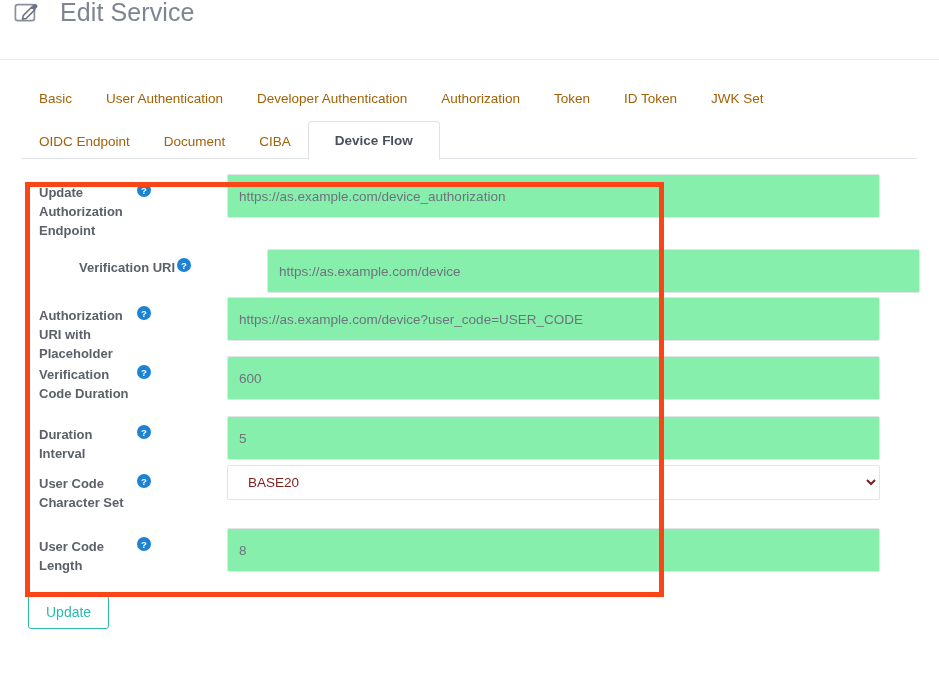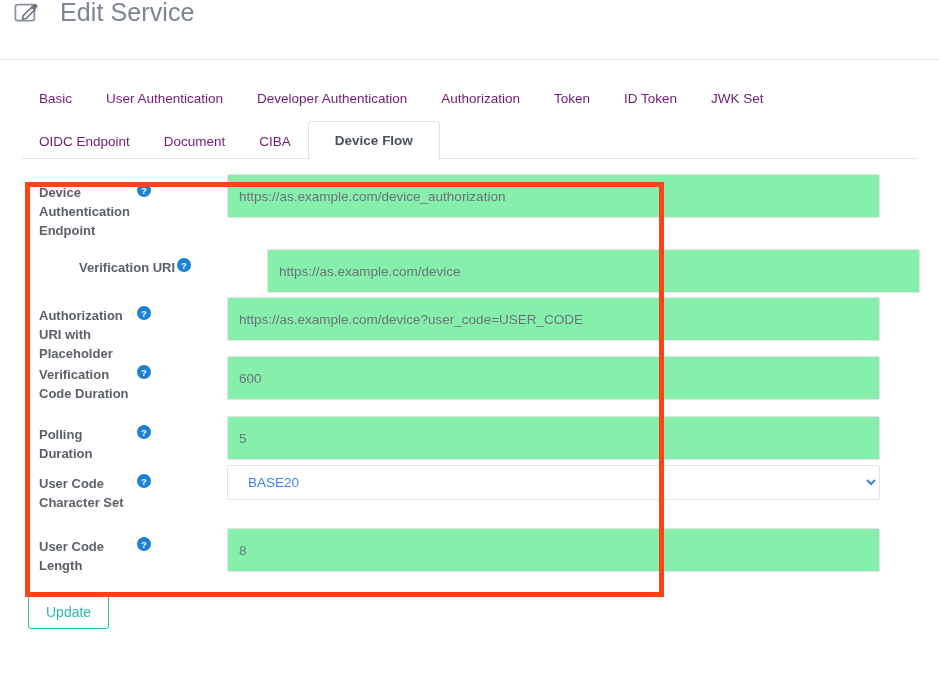--- a/index.html
+++ b/index.html
@@ -57,21 +57,21 @@
   }
   .tab-row {
     display: flex;
     align-items: flex-end;
     position: relative;
     z-index: 2;
   }
   .tab-row.row1 { margin-bottom: 4px; }
   .tab {
     font-size: 13.5px;
-    color: #701a75;
+    color: #a16207;
     padding: 10px 16px;
     line-height: 1;
     white-space: nowrap;
     border: 1px solid transparent;
     border-radius: 4px 4px 0 0;
     background: transparent;
     cursor: pointer;
   }
   .tab.active {
     color: #4a4f5c;
@@ -137,21 +137,21 @@
   }
   .select-input {
     display: block;
     width: 653px;
     height: 35px;
     border: 1px solid #e2e4e7;
     border-radius: 2px;
     padding: 0 11px 0 16px;
     font-size: 13.5px;
     font-family: "Liberation Sans", sans-serif;
-    color: #3b82f6;
+    color: #7f1d1d;
     background: #ffffff;
     outline: none;
   }
 
   
   .r-devauth  { height: 75px; }
   .r-vuri     { height: 48px; margin-left: 40px; }
   .r-vuriph   { height: 59px; }
   .r-vcd      { height: 60px; }
   .r-poll     { height: 49px; }
@@ -216,21 +216,21 @@
     <div class="tab">Document</div>
     <div class="tab">CIBA</div>
     <div class="tab active">Device Flow</div>
   </div>
   <div class="tabs-underline"></div>
 </div>
 
 <div class="form-area">
 
   <div class="field-row r-devauth">
-    <div class="field-label-cell">Device Authentication Endpoint</div>
+    <div class="field-label-cell">Update Authorization Endpoint</div>
     <div class="help-cell">
       <span class="help-icon">
         <svg viewBox="0 0 16 16" width="14" height="14" xmlns="http://www.w3.org/2000/svg">
           <circle cx="8" cy="8" r="8" fill="#1c82d4"></circle>
           <text x="8" y="12" font-family="Liberation Sans, sans-serif" font-size="11" font-weight="bold" fill="#ffffff" text-anchor="middle">?</text>
         </svg>
       </span>
     </div>
     <div class="field-input-cell">
       <input class="text-input" type="text" value="https://as.example.com/device_authorization" style="">
@@ -276,21 +276,21 @@
           <text x="8" y="12" font-family="Liberation Sans, sans-serif" font-size="11" font-weight="bold" fill="#ffffff" text-anchor="middle">?</text>
         </svg>
       </span>
     </div>
     <div class="field-input-cell">
       <input class="text-input" type="text" value="600" style="">
     </div>
   </div>
 
   <div class="field-row r-poll">
-    <div class="field-label-cell">Polling Duration</div>
+    <div class="field-label-cell">Duration Interval</div>
     <div class="help-cell">
       <span class="help-icon">
         <svg viewBox="0 0 16 16" width="14" height="14" xmlns="http://www.w3.org/2000/svg">
           <circle cx="8" cy="8" r="8" fill="#1c82d4"></circle>
           <text x="8" y="12" font-family="Liberation Sans, sans-serif" font-size="11" font-weight="bold" fill="#ffffff" text-anchor="middle">?</text>
         </svg>
       </span>
     </div>
     <div class="field-input-cell">
       <input class="text-input" type="text" value="5" style="">

